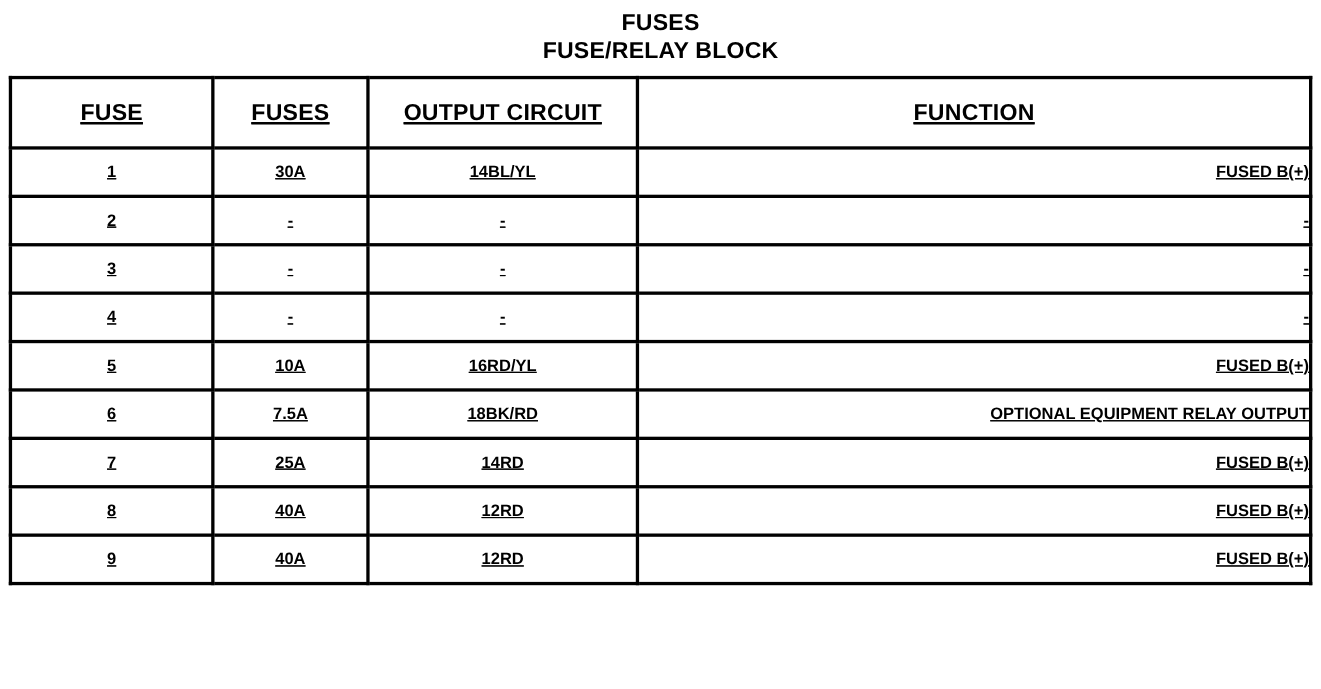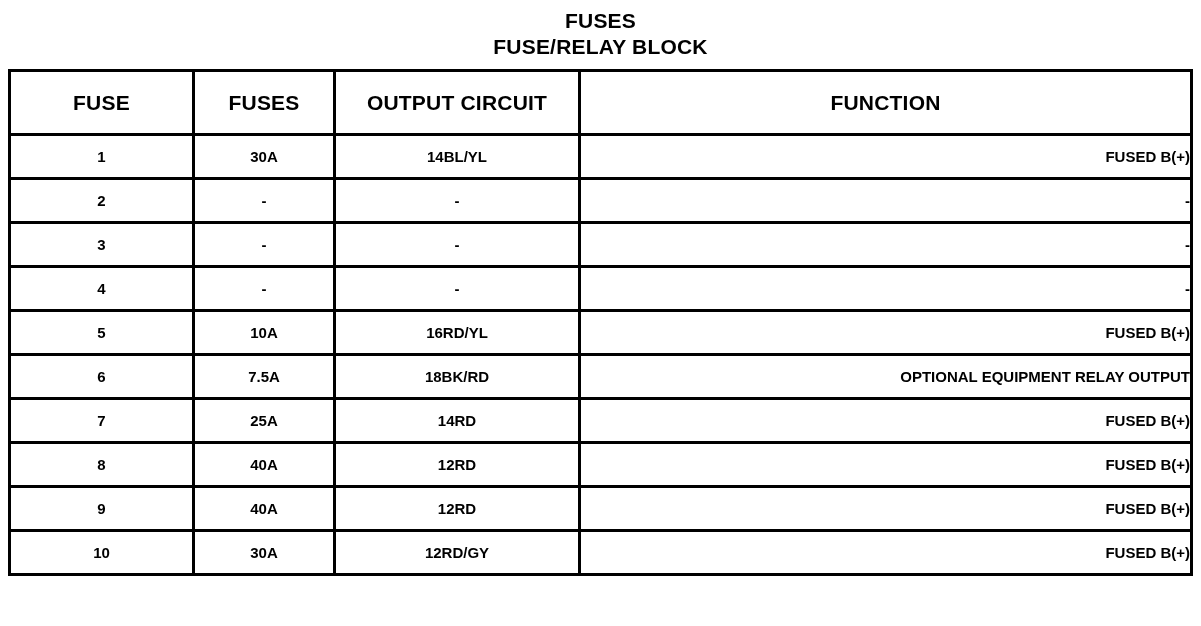--- a/index.html
+++ b/index.html
@@ -46,20 +46,21 @@
   }
   table.fuse-table {
     border-collapse: collapse;
     width: 1182px;
     table-layout: fixed;
   }
   table.fuse-table,
   table.fuse-table td,
   table.fuse-table th {
     border: 3px solid #000000;
+    text-decoration: underline;
   }
   table.fuse-table th,
   table.fuse-table td {
     padding: 0;
     vertical-align: middle;
   }
 
   col.c-fuse    { width: 184px; }
   col.c-amps    { width: 141px; }
   col.c-circuit { width: 245px; }
@@ -167,23 +168,17 @@
             <td class="cell-amps">40A</td>
             <td class="cell-circuit">12RD</td>
             <td class="cell-function">FUSED B(+)</td>
           </tr>
           <tr>
             <td class="cell-fuse">9</td>
             <td class="cell-amps">40A</td>
             <td class="cell-circuit">12RD</td>
             <td class="cell-function">FUSED B(+)</td>
           </tr>
-          <tr>
-            <td class="cell-fuse">10</td>
-            <td class="cell-amps">30A</td>
-            <td class="cell-circuit">12RD/GY</td>
-            <td class="cell-function">FUSED B(+)</td>
-          </tr>
         </tbody>
     </table>
   </div>
 
 </div>
 
 </body></html>

